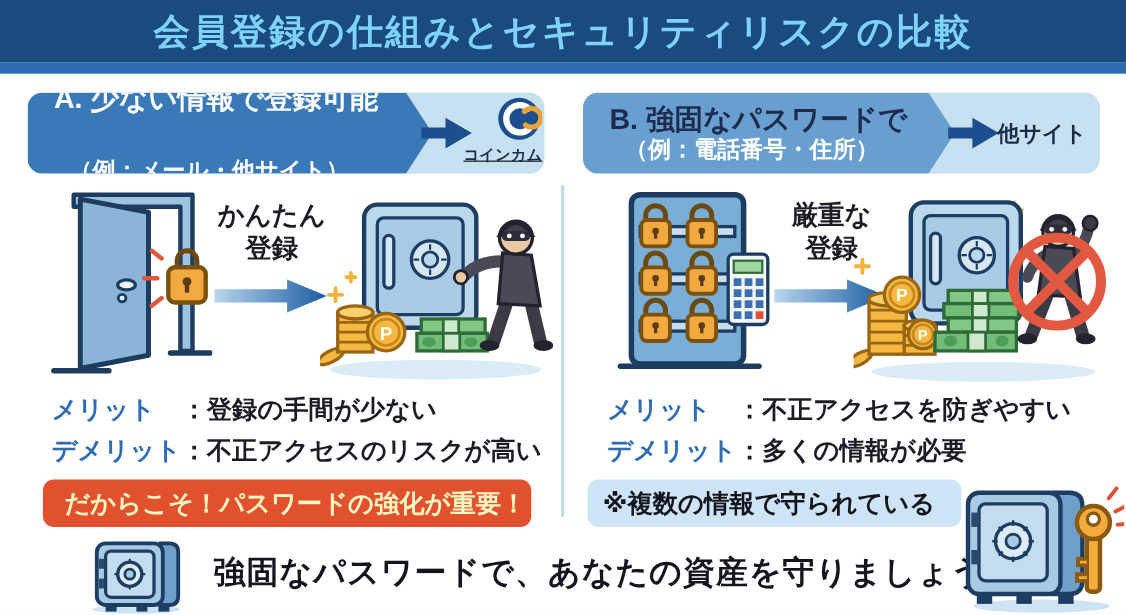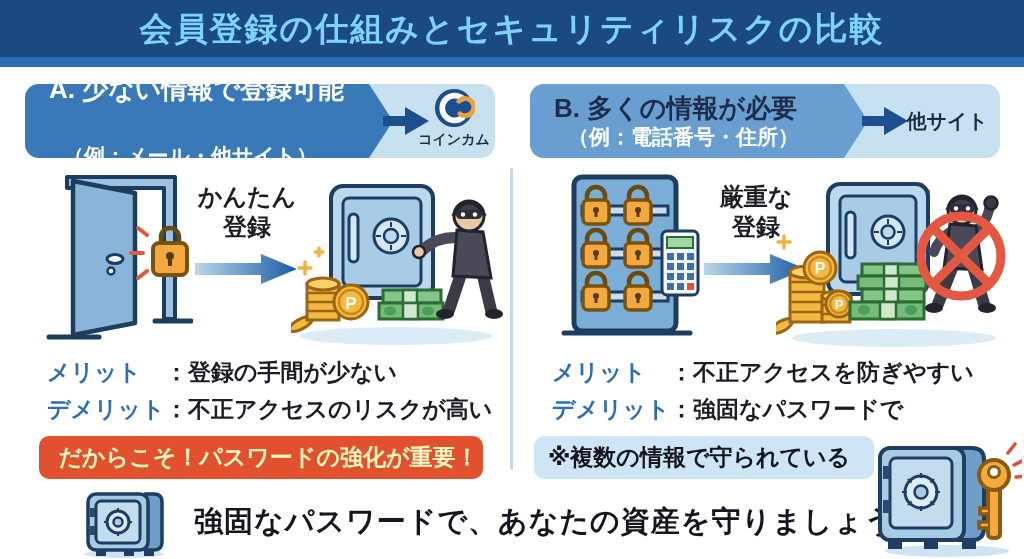--- a/index.html
+++ b/index.html
@@ -22,21 +22,21 @@
              clip-path:polygon(0 0, calc(100% - 24px) 0, 100% 50%, calc(100% - 24px) 100%, 0 100%); }
   .panel.a .ph-main { width:368px; background:#3a79b7;gap:37px; }
   .panel.b .ph-main { width:338px; background:#689fd0; }
   .ph-heading { font-size:26px; font-weight:bold; line-height:1.2; }
   .panel.a .ph-heading { color:#ffffff; }
   .panel.b .ph-heading { color:#1e2b4d; }
   .ph-sub { font-size:21px; font-weight:bold; color:#ffffff; padding-left:14px; line-height:1.2; }
   .ph-arrow { position:absolute; top:19px; }
   .panel.a .ph-arrow { left:356px; }
   .panel.b .ph-arrow { left:330px; }
-  .ph-target { position:absolute; right:2px; top:3px; width:78px; text-align:center; }
+  .ph-target { position:absolute; right:2px; top:3px; width:78px; text-align:right;text-decoration:underline; }
   .ph-target .logo-label { font-size:14px; font-weight:bold; color:#1b2b4a; margin-top:-2px; }
   .ph-target-b { position:absolute; right:12px; top:0; bottom:0; display:flex; align-items:center; font-size:20px; font-weight:bold; color:#1b2b4a; }
 
   
   .illus { position:absolute; }
   .panel .door-illus { left:18px; top:89px; }
   .panel.b .door-illus { left:22px; }
   .flow { position:absolute; width:112px; text-align:center; }
   .panel.a .flow { left:166px; top:98px; }
   .panel.b .flow { left:170px; top:98px; }
@@ -189,21 +189,21 @@
     </div>
 
     <div class="banner alert">だからこそ！パスワードの強化が重要！</div>
   </section>
 
   <div class="divider"></div>
 
   <section class="panel b">
     <div class="panel-header">
       <div class="ph-main">
-        <div class="ph-heading">B. 多くの情報が必要</div>
+        <div class="ph-heading">B. 強固なパスワードで</div>
         <div class="ph-sub">（例：電話番号・住所）</div>
       </div>
       <svg class="ph-arrow" width="52" height="36" viewBox="0 0 52 36">
         <path d="M2 13 H24 V4 L48 18 L24 32 V23 H2 Z" fill="#1d4f8e"></path>
       </svg>
       <div class="ph-target-b">他サイト</div>
     </div>
 
     <svg class="illus door-illus" width="150" height="172" viewBox="0 0 150 172">
       <path d="M12 160 h126" stroke="#1c3c60" stroke-width="5" stroke-linecap="round" fill="none"></path>
@@ -342,21 +342,21 @@
       </g>
     </svg>
 
     <div class="rows">
       <div class="row">
         <span class="lbl">メリット</span>
         <span>：不正アクセスを防ぎやすい</span>
       </div>
       <div class="row">
         <span class="lbl">デメリット</span>
-        <span>：強固なパスワードで</span>
+        <span>：多くの情報が必要</span>
       </div>
     </div>
 
     <div class="banner info">※複数の情報で守られている</div>
   </section>
 
   <footer class="footer">
     <svg class="footer-safe" width="100" height="70" viewBox="0 0 100 70">
       <ellipse cx="48" cy="66" rx="40" ry="4" fill="#cfe4f2"></ellipse>
       <path d="M70 6 h8 q8 0 8 8 v40 q0 8 -8 8 h-8 z" fill="#6f9fc9" stroke="#1d3e62" stroke-width="3.5"></path>

